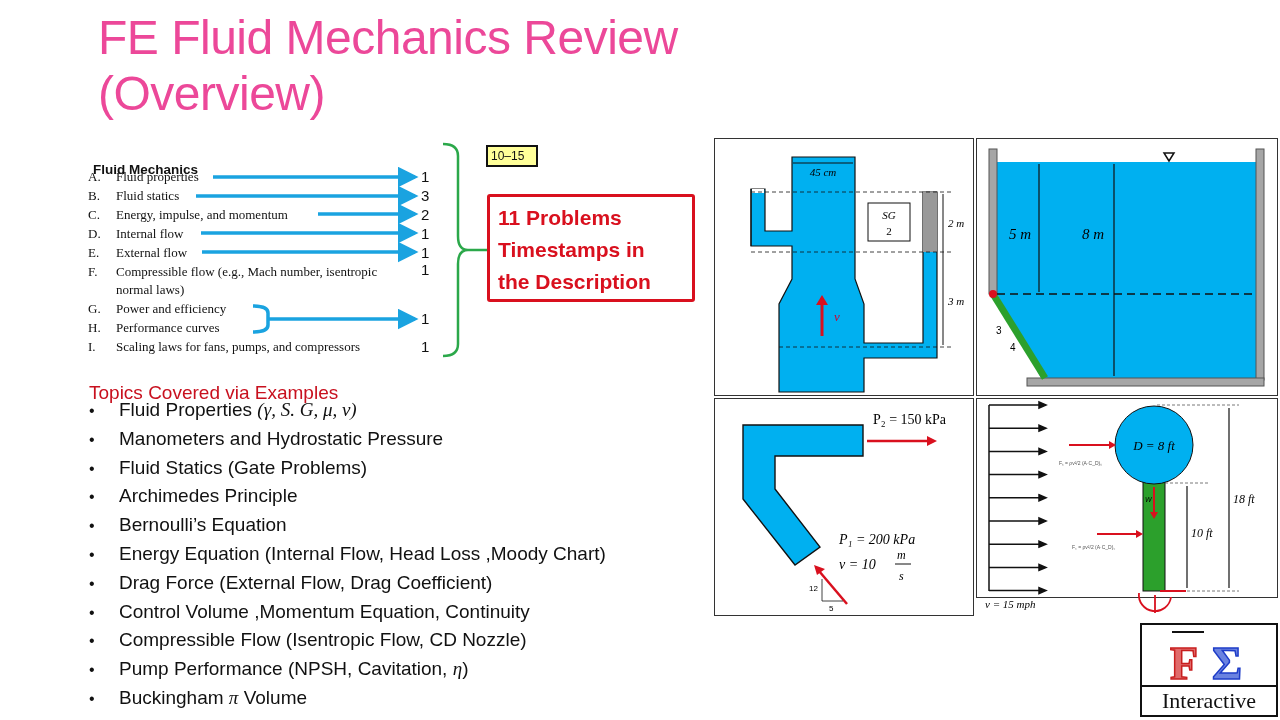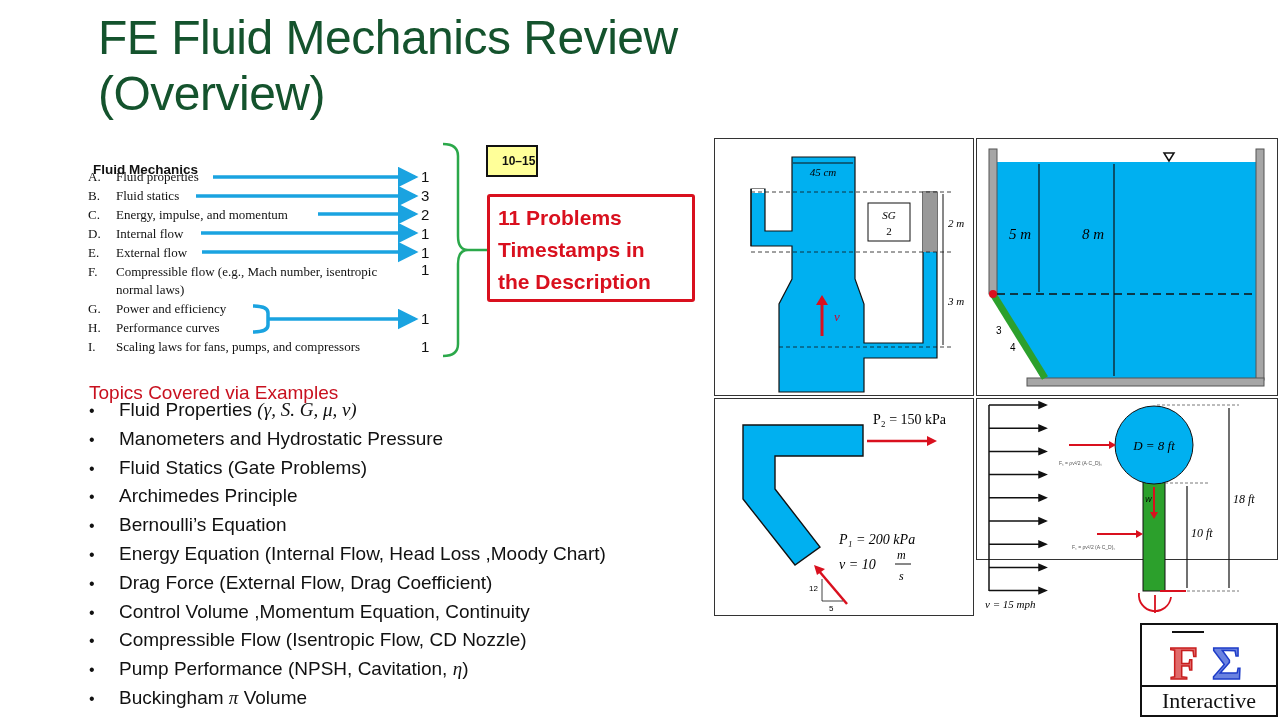--- a/index.html
+++ b/index.html
@@ -1,30 +1,30 @@
 <!DOCTYPE html>
 <html><head>
 <meta charset="utf-8">
 <style>
   html, body { margin:0; padding:0; }
   body { width:1280px; height:720px; background:#ffffff; position:relative; overflow:hidden;
          font-family:"Liberation Sans", sans-serif; color:#111; }
   .title { position:absolute; left:98px; top:10px; font-size:48px; line-height:56px; font-weight:400;
-           font-family:"Liberation Sans", sans-serif; color:#14532d; letter-spacing:-0.5px; }
+           font-family:"Liberation Sans", sans-serif; color:#ec4899; letter-spacing:-0.5px; }
   .title div { white-space:nowrap; }
 
   .fm { position:absolute; left:88px; top:148px; width:360px; font-family:"Liberation Serif", serif; font-size:13px; }
   .fm-head { font-family:Liberation Sans, sans-serif; font-weight:bold; font-size:13.5px; position:absolute; left:5px; top:14px; }
   .fm-item { position:absolute; left:0; white-space:nowrap; }
   .fm-item .letter { display:inline-block; width:28px; }
   .fm-count { position:absolute; font-family:"Liberation Sans", sans-serif; font-size:15px; }
 
-  .range-box { position:absolute; left:486px; top:145px; width:52px; height:32px; background:#ffff99;
-               border:2px solid #111; box-sizing:border-box; font-weight:bold; font-size:12px;
-               display:flex; align-items:center; padding-left:14px; }
+  .range-box { position:absolute; left:486px; top:145px; width:52px; height:22px; background:#ffff99;
+               border:2px solid #111; box-sizing:border-box; font-weight:normal; font-size:12px;
+               display:flex; align-items:center; padding-left:3px; }
   .problems-box { position:absolute; left:487px; top:194px; width:208px; height:108px; border:3px solid #d9101e;
                   box-sizing:border-box; border-radius:3px; color:#d9101e; font-weight:bold; font-size:21px;
                   line-height:32px; padding:5px 12px 0 8px; }
   .topics-head { position:absolute; left:89px; top:382px; color:#c8101e; font-size:19px; }
   .topics { position:absolute; left:89px; top:396px; margin:0; padding:0; list-style:none; }
   .topics li { font-size:19px; height:28.8px; line-height:28.8px; white-space:nowrap; }
   .topics .bullet { display:inline-block; width:30px; font-size:16px; }
   .math { font-family:"Liberation Serif", serif; font-style:italic; }
 
   .panel { position:absolute; border:1px solid #333; box-sizing:border-box; background:#fff; }
@@ -164,21 +164,21 @@
     <line x1="180" y1="165" x2="196" y2="165" stroke="#111"></line>
     <text x="184" y="181" font-size="12" font-style="italic" font-family="Liberation Serif, serif">s</text>
     <line x1="132" y1="205" x2="104" y2="172" stroke="#d9101e" stroke-width="2.5"></line>
       <path d="M99,166 L110,170 L102,176 Z" fill="#d9101e"></path>
     <path d="M107,180 L107,202 L128,202" fill="none" stroke="#111" stroke-width="0.8"></path>
     <text x="94" y="192" font-size="8">12</text>
     <text x="114" y="212" font-size="8">5</text>
   </svg>
 </div>
 
-<div class="panel" style="left:976px;top:398px;width:302px;height:162px">
+<div class="panel" style="left:976px;top:398px;width:302px;height:200px">
   <svg width="302" height="218">
     <line x1="12" y1="6" x2="12" y2="192" stroke="#111" stroke-width="1.5"></line>
     <g stroke="#111" stroke-width="1.5" id="profile">
         <line x1="12" y1="6" x2="64" y2="6"></line>
         <path d="M62,3 L69,6 L62,9 Z" fill="#111"></path>
         <line x1="12" y1="29.2" x2="64" y2="29.2"></line>
         <path d="M62,26.2 L69,29.2 L62,32.2 Z" fill="#111"></path>
         <line x1="12" y1="52.4" x2="64" y2="52.4"></line>
         <path d="M62,49.4 L69,52.4 L62,55.4 Z" fill="#111"></path>
         <line x1="12" y1="75.6" x2="64" y2="75.6"></line>

